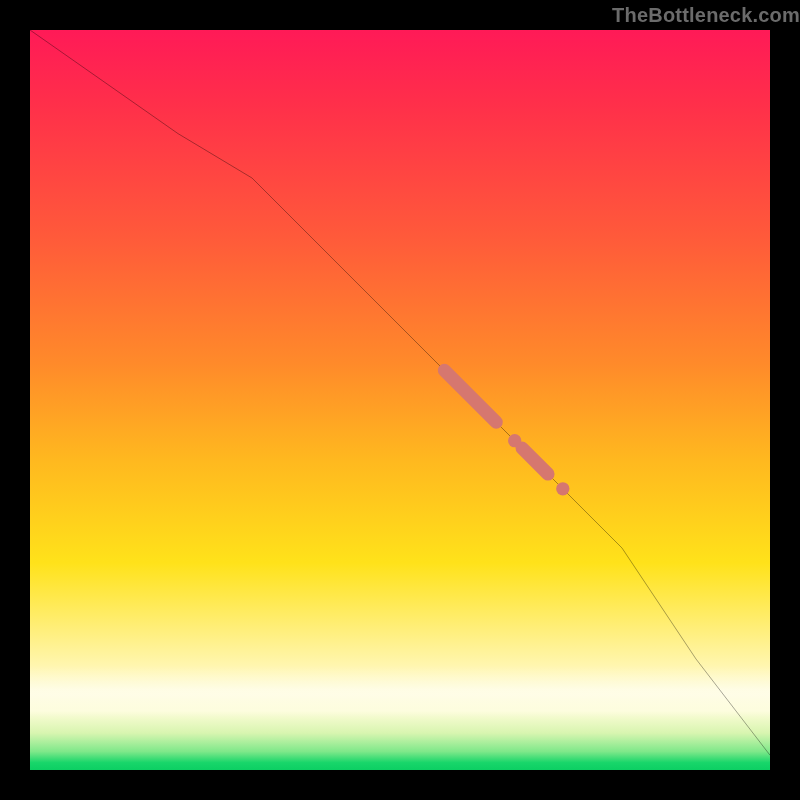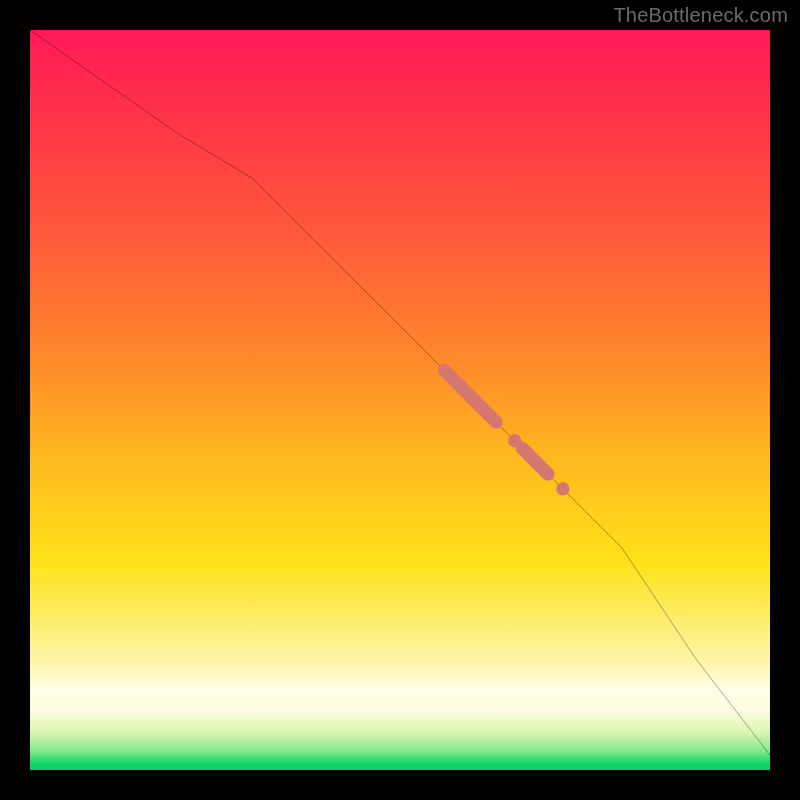--- a/index.html
+++ b/index.html
@@ -58,24 +58,24 @@
       rgba(255,255,255,0) 100%);
     pointer-events: none;
   }
   .svg-layer {
     position: absolute;
     inset: 0;
   }
   .watermark {
     position: absolute;
     top: 4px;
-    right: 12px;
+    right: 0;
     color: #6b6b6b;
     font-size: 20px;
-    font-weight: 400;
+    font-weight: 700;
     letter-spacing: 0.2px;
     user-select: none;
   }
 </style>
 </head>
 <body>
 
 <div class="frame">
 
   <div class="plot-area">

